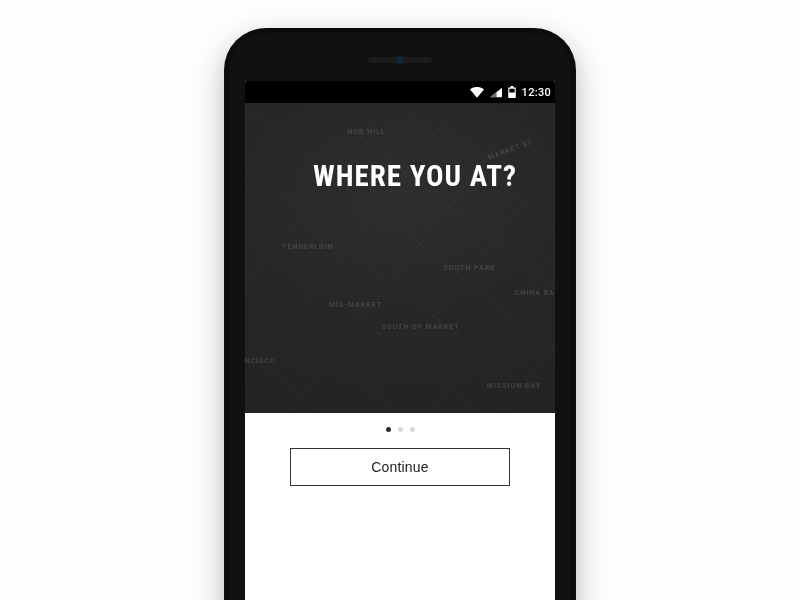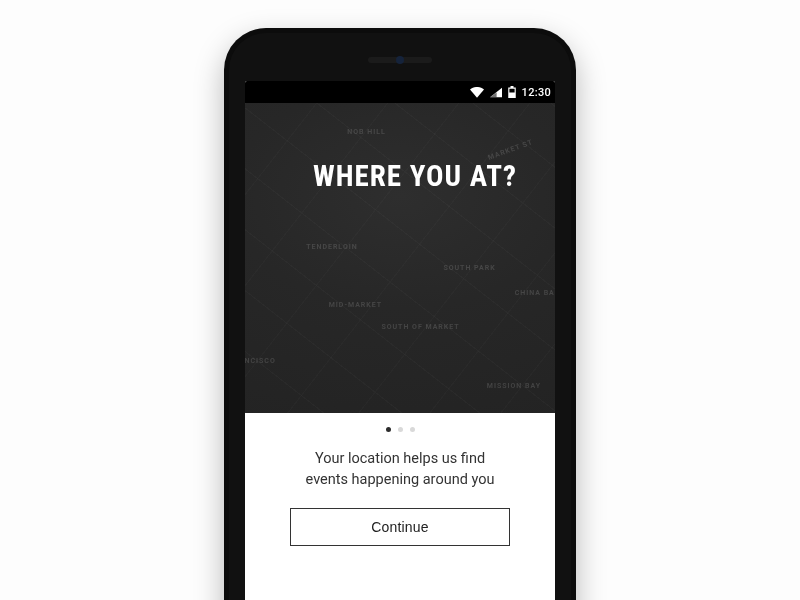--- a/index.html
+++ b/index.html
@@ -105,39 +105,35 @@
                 <path fill="#000" d="M1.5 3.5h7v5h-7z"></path>
               </svg>
           </span>
           <span class="sb-time">12:30</span>
         </div>
 
         <div class="hero">
           <h1>WHERE YOU AT?</h1>
 
         <span class="maplabel" style="left: 33%; top: 8%;">NOB HILL</span>
-            <span class="maplabel" style="left: 12%; top: 45%; margin-left: 24px;">TENDERLOIN</span>
+            <span class="maplabel" style="left: 12%; top: 45%;">TENDERLOIN</span>
             <span class="maplabel" style="left: 27%; top: 64%;">MID-MARKET</span>
             <span class="maplabel" style="left: 44%; top: 71%; text-align: center;">SOUTH OF MARKET</span>
             <span class="maplabel" style="left: 64%; top: 52%;">SOUTH PARK</span>
             <span class="maplabel" style="left: 87%; top: 60%;">CHINA BAS</span>
             <span class="maplabel" style="left: 78%; top: 90%;">MISSION BAY</span>
             <span class="maplabel" style="left: -2%; top: 82%;">ancisco</span>
             <span class="maplabel" style="left: 78%; top: 14%; transform: rotate(-20deg);">MARKET ST</span>
           </div>
 
         <div class="card">
           <div class="dots">
               <span class="dot active"></span>
               <span class="dot"></span>
               <span class="dot"></span>
             </div>
-          <p class="desc">
-            <span>Your location helps us find</span><br>
-            <span>events happening around you</span>
-          </p>
           <button class="btn">Continue</button>
         </div>
 
       </div>
     </div>
   </div>
 </div>
 
 </body></html>

